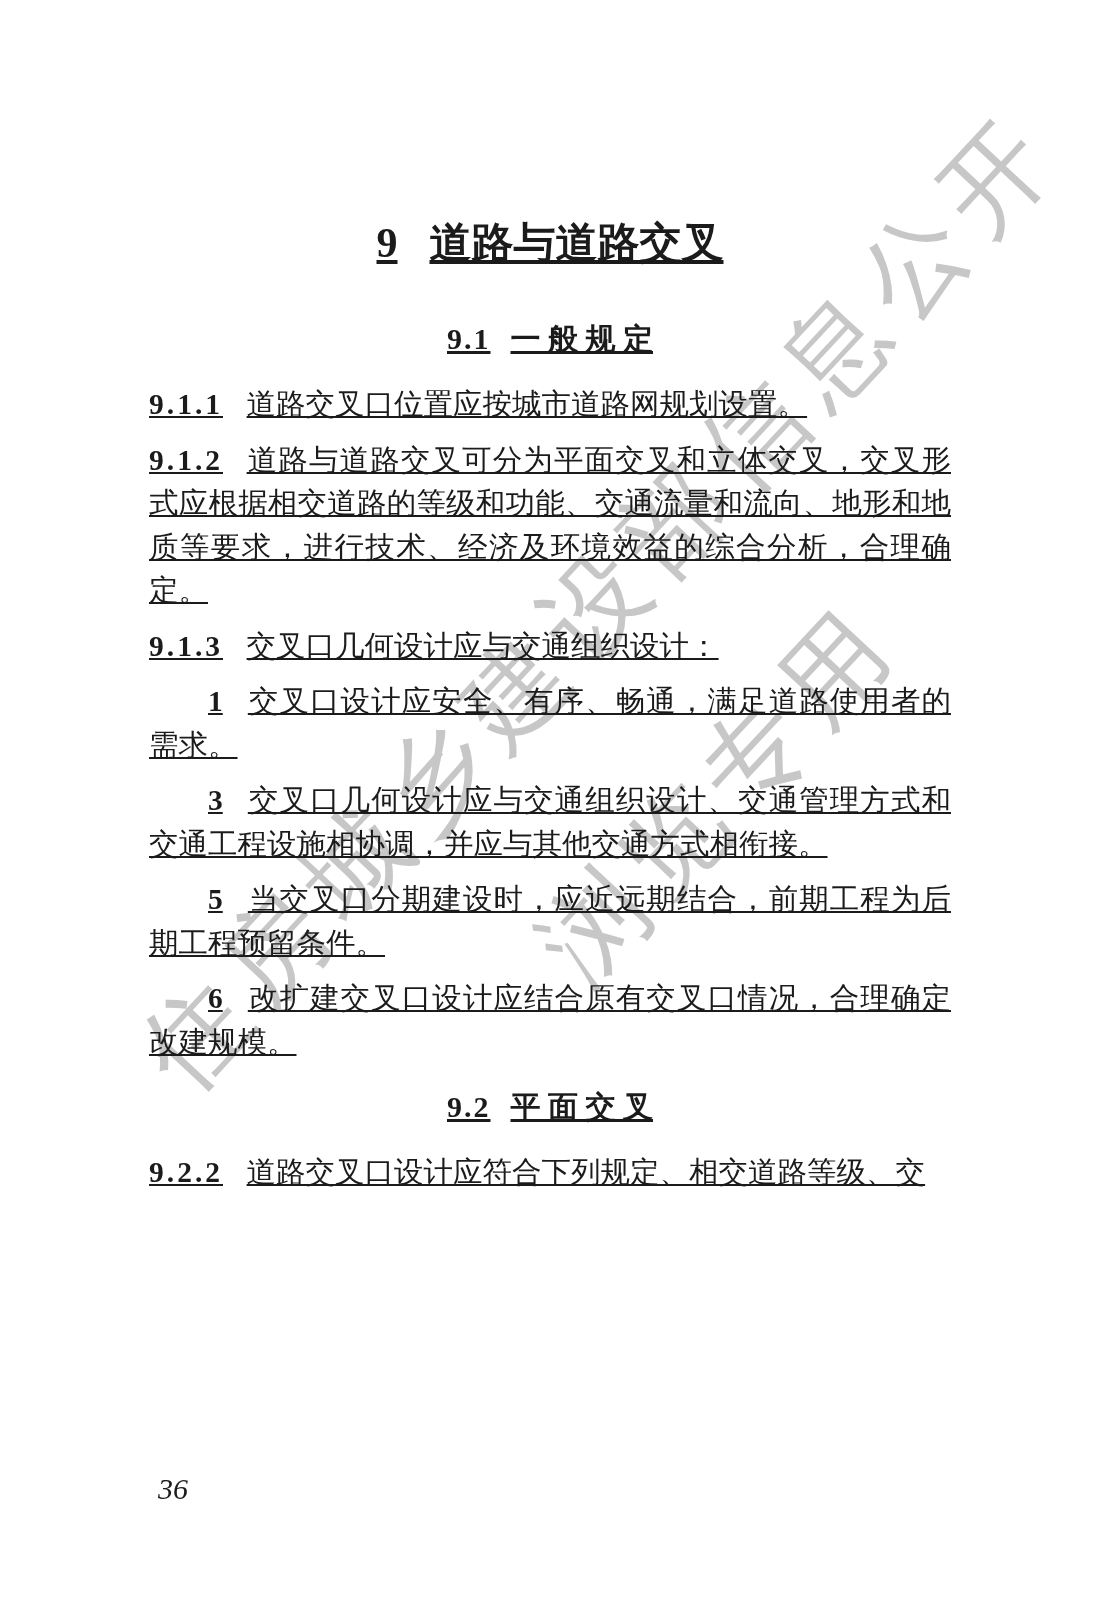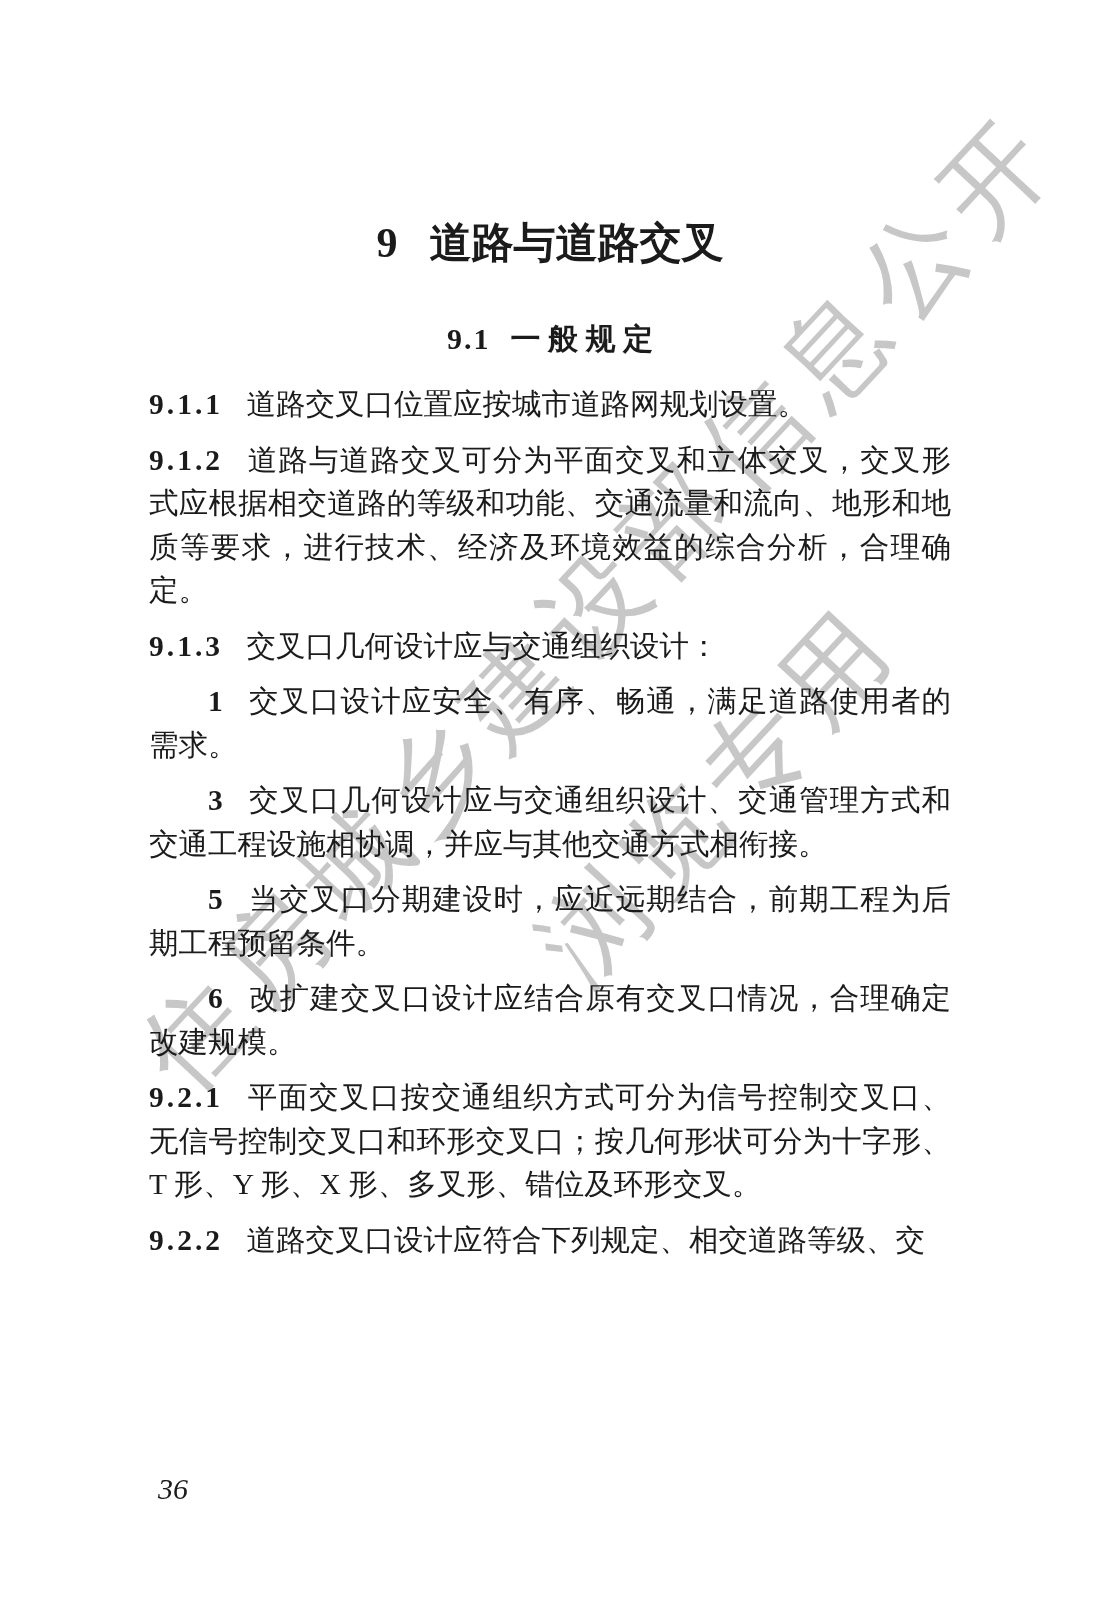--- a/index.html
+++ b/index.html
@@ -28,20 +28,21 @@
     pointer-events:none;
     user-select:none;
   }
   .wm-line2{text-align:center;}
   
   .content{
     position:absolute;
     left:137px;top:0;
     width:826px;
     z-index:1;
+    text-decoration:underline;
   }
   .chapter-title{
     margin:218px 0 0 0;
     text-align:center;
     font-size:42px;
     line-height:50px;
     font-weight:bold;
   }
   .chapter-title .chap-num{margin-right:32px;}
   .section-heading{
@@ -96,22 +97,22 @@
 
 
     <p class="clause sub"><span class="inum">3</span><span>交叉口几何设计应与交通组织设计、交通管理方式和交通工程设施相协调，并应与其他交通方式相衔接。</span></p>
 
 
     <p class="clause sub"><span class="inum">5</span><span>当交叉口分期建设时，应近远期结合，前期工程为后期工程预留条件。</span></p>
 
     <p class="clause sub"><span class="inum">6</span><span>改扩建交叉口设计应结合原有交叉口情况，合理确定改建规模。</span></p>
 
 
+    <h2 class="section-heading second"><span class="sec-num">9.2</span><span>平 面 交 叉</span></h2>
 
-    <p class="clause"><span class="clabel">9.2.1</span><span>平面交叉口按交通组织方式可分为信号控制交叉口、无信号控制交叉口和环形交叉口；按几何形状可分为十字形、T 形、Y 形、X 形、多叉形、错位及环形交叉。</span></p>
 
     <p class="clause"><span class="clabel">9.2.2</span><span>道路交叉口设计应符合下列规定、相交道路等级、交</span></p>
 
   </div>
 
   <div class="page-number">36</div>
 
 </div>
 
 </body></html>

